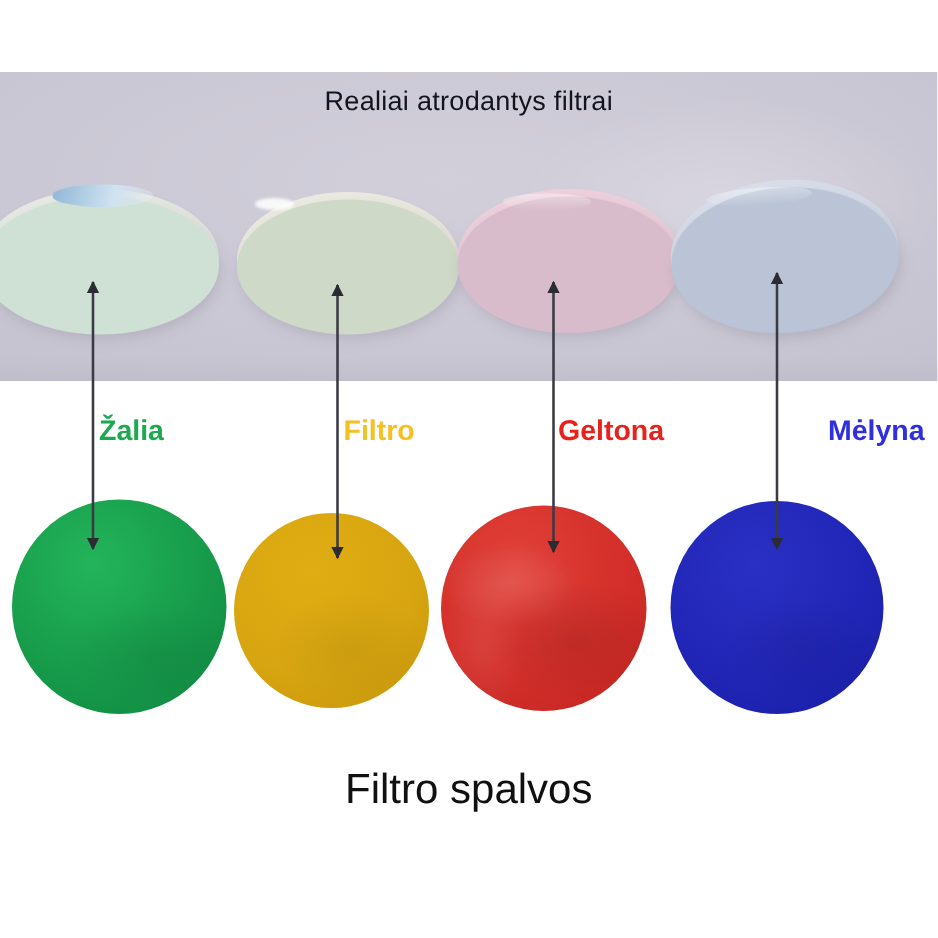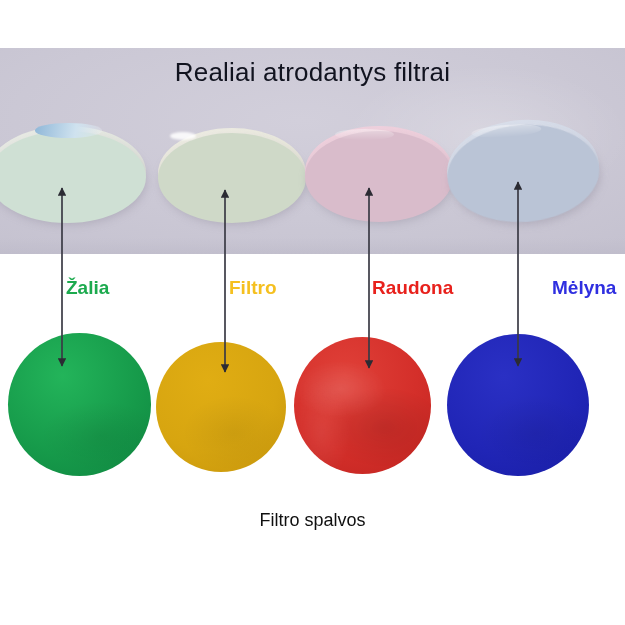--- a/index.html
+++ b/index.html
@@ -17,21 +17,21 @@
     height: 625px;
     background: #ffffff;
   }
 
   
   .title {
     position: absolute;
     left: 0; top: 57px;
     width: 625px;
     text-align: center;
-    font-size: 26px;
+    font-size: 18px;
     letter-spacing: 0.2px;
     color: #11131f;
     font-family: "Liberation Sans", sans-serif;
     z-index: 6;
   }
 
   
   .photo-band {
     position: absolute;
     left: 0; top: 48px;
@@ -165,21 +165,21 @@
                    background: radial-gradient(circle at 40% 30%, #2a30c4 0%, #2025b6 58%, #181da4 100%); }
   #swatch-blue   .tex { background:
                    radial-gradient(ellipse 55% 38% at 62% 70%, rgba(0,0,0,0.07), rgba(0,0,0,0) 72%); }
 
   
   .caption {
     position: absolute;
     left: 0; top: 510px;
     width: 625px;
     text-align: center;
-    font-size: 18px;
+    font-size: 28px;
     color: #101010;
     font-family: "Liberation Sans", sans-serif;
     z-index: 6;
   }
 </style>
 </head>
 <body>
 
 <div id="stage">
 
@@ -227,21 +227,21 @@
 
     <line x1="225" y1="372" x2="225" y2="190" stroke="#3a3a45" stroke-width="1.7" marker-end="url(#ahead)" marker-start="url(#atail)"></line>
 
     <line x1="369" y1="368" x2="369" y2="188" stroke="#3a3a45" stroke-width="1.7" marker-end="url(#ahead)" marker-start="url(#atail)"></line>
 
     <line x1="518" y1="366" x2="518" y2="182" stroke="#3a3a45" stroke-width="1.7" marker-end="url(#ahead)" marker-start="url(#atail)"></line>
   </svg>
 
   <div class="color-label" id="label-green">Žalia</div>
   <div class="color-label" id="label-yellow">Filtro</div>
-  <div class="color-label" id="label-red">Raudona</div>
+  <div class="color-label" id="label-red">Geltona</div>
   <div class="color-label" id="label-blue">Mėlyna</div>
 
   <div class="swatch" id="swatch-green">
       <div class="tex"></div>
     </div>
   <div class="swatch" id="swatch-yellow">
       <div class="tex"></div>
     </div>
   <div class="swatch" id="swatch-red">
       <div class="tex"></div>

